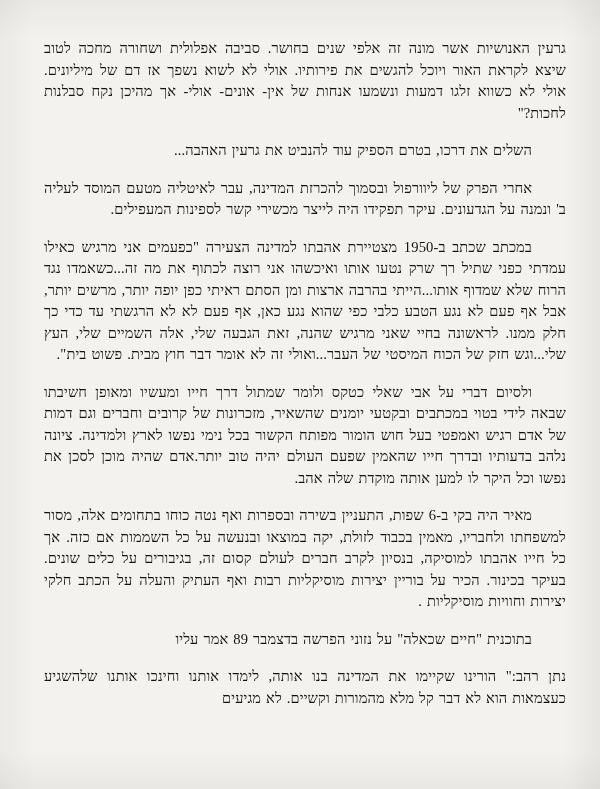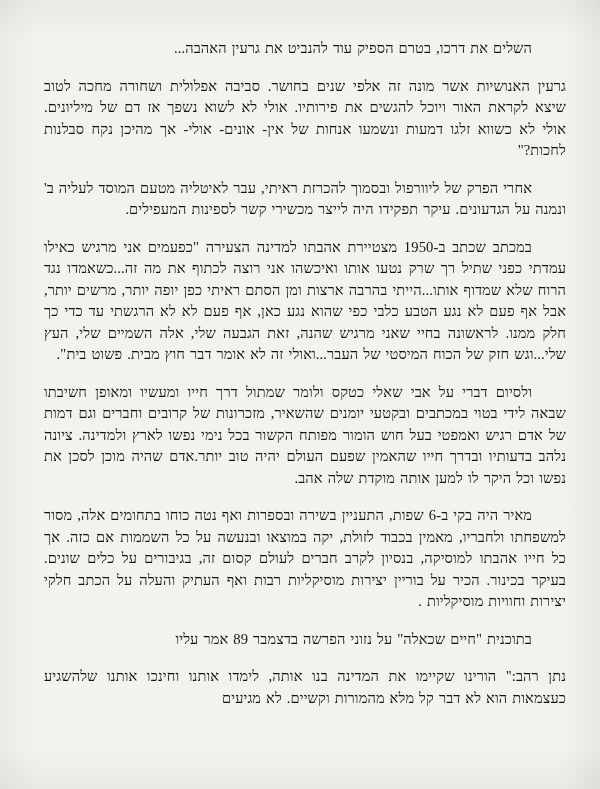--- a/index.html
+++ b/index.html
@@ -51,22 +51,22 @@
   }
   p.para.last {
     margin-bottom: 0;
   }
 </style>
 </head>
 <body>
 
 <div class="page">
   <div class="doc">
+    <p class="para">גרעין האנושיות אשר מונה זה אלפי שנים בחושר. סביבה אפלולית ושחורה מחכה לטוב שיצא לקראת האור ויוכל להגשים את פירותיו. אולי לא לשוא נשפך אז דם של מיליונים. אולי לא כשווא זלגו דמעות ונשמעו אנחות של אין- אונים- אולי- אך מהיכן נקח סבלנות לחכות?"</p>
     <p class="para indent">השלים את דרכו, בטרם הספיק עוד להנביט את גרעין האהבה...</p>
-    <p class="para">גרעין האנושיות אשר מונה זה אלפי שנים בחושר. סביבה אפלולית ושחורה מחכה לטוב שיצא לקראת האור ויוכל להגשים את פירותיו. אולי לא לשוא נשפך אז דם של מיליונים. אולי לא כשווא זלגו דמעות ונשמעו אנחות של אין- אונים- אולי- אך מהיכן נקח סבלנות לחכות?"</p>
-    <p class="para indent">אחרי הפרק של ליוורפול ובסמוך להכרזת ראיתי, עבר לאיטליה מטעם המוסד לעליה ב' ונמנה על הגדעונים. עיקר תפקידו היה לייצר מכשירי קשר לספינות המעפילים.</p>
+    <p class="para indent">אחרי הפרק של ליוורפול ובסמוך להכרזת המדינה, עבר לאיטליה מטעם המוסד לעליה ב' ונמנה על הגדעונים. עיקר תפקידו היה לייצר מכשירי קשר לספינות המעפילים.</p>
     <p class="para indent">במכתב שכתב ב-1950 מצטיירת אהבתו למדינה הצעירה "כפעמים אני מרגיש כאילו עמדתי כפני שתיל רך שרק נטעו אותו ואיכשהו אני רוצה לכתוף את מה זה...כשאמדו נגד הרוח שלא שמדוף אותו...הייתי בהרבה ארצות ומן הסתם ראיתי כפן יופה יותר, מרשים יותר, אבל אף פעם לא נגע הטבע כלבי כפי שהוא נגע כאן, אף פעם לא לא הרגשתי עד כדי כך חלק ממנו. לראשונה בחיי שאני מרגיש שהנה, זאת הגבעה שלי, אלה השמיים שלי, העץ שלי...וגש חזק של הכוח המיסטי של העבר...ואולי זה לא אומר דבר חוץ מבית. פשוט בית".</p>
     <p class="para indent">ולסיום דברי על אבי שאלי כטקס ולומר שמתול דרך חייו ומעשיו ומאופן חשיבתו שבאה לידי בטוי במכתבים ובקטעי יומנים שהשאיר, מזכרונות של קרובים וחברים וגם דמות של אדם רגיש ואמפטי בעל חוש הומור מפותח הקשור בכל נימי נפשו לארץ ולמדינה. ציונה נלהב בדעותיו ובדרך חייו שהאמין שפעם העולם יהיה טוב יותר.אדם שהיה מוכן לסכן את נפשו וכל היקר לו למען אותה מוקדת שלה אהב.</p>
     <p class="para indent">מאיר היה בקי ב-6 שפות, התעניין בשירה ובספרות ואף נטה כוחו בתחומים אלה, מסור למשפחתו ולחבריו, מאמין בכבוד לזולת, יקה במוצאו ובנעשה על כל השממות אם כזה. אך כל חייו אהבתו למוסיקה, בנסיון לקרב חברים לעולם קסום זה, בגיבורים על כלים שונים. בעיקר בכינור. הכיר על בוריין יצירות מוסיקליות רבות ואף העתיק והעלה על הכתב חלקי יצירות וחוויות מוסיקליות .</p>
     <p class="para indent">בתוכנית "חיים שכאלה" על נזוני הפרשה בדצמבר 89  אמר עליו</p>
     <p class="para last">נתן רהב:" הורינו שקיימו את המדינה בנו אותה, לימדו אותנו וחינכו אותנו שלהשגיע כעצמאות הוא לא דבר קל מלא מהמורות וקשיים. לא מגיעים</p>
   </div>
 </div>
 
 </body></html>

